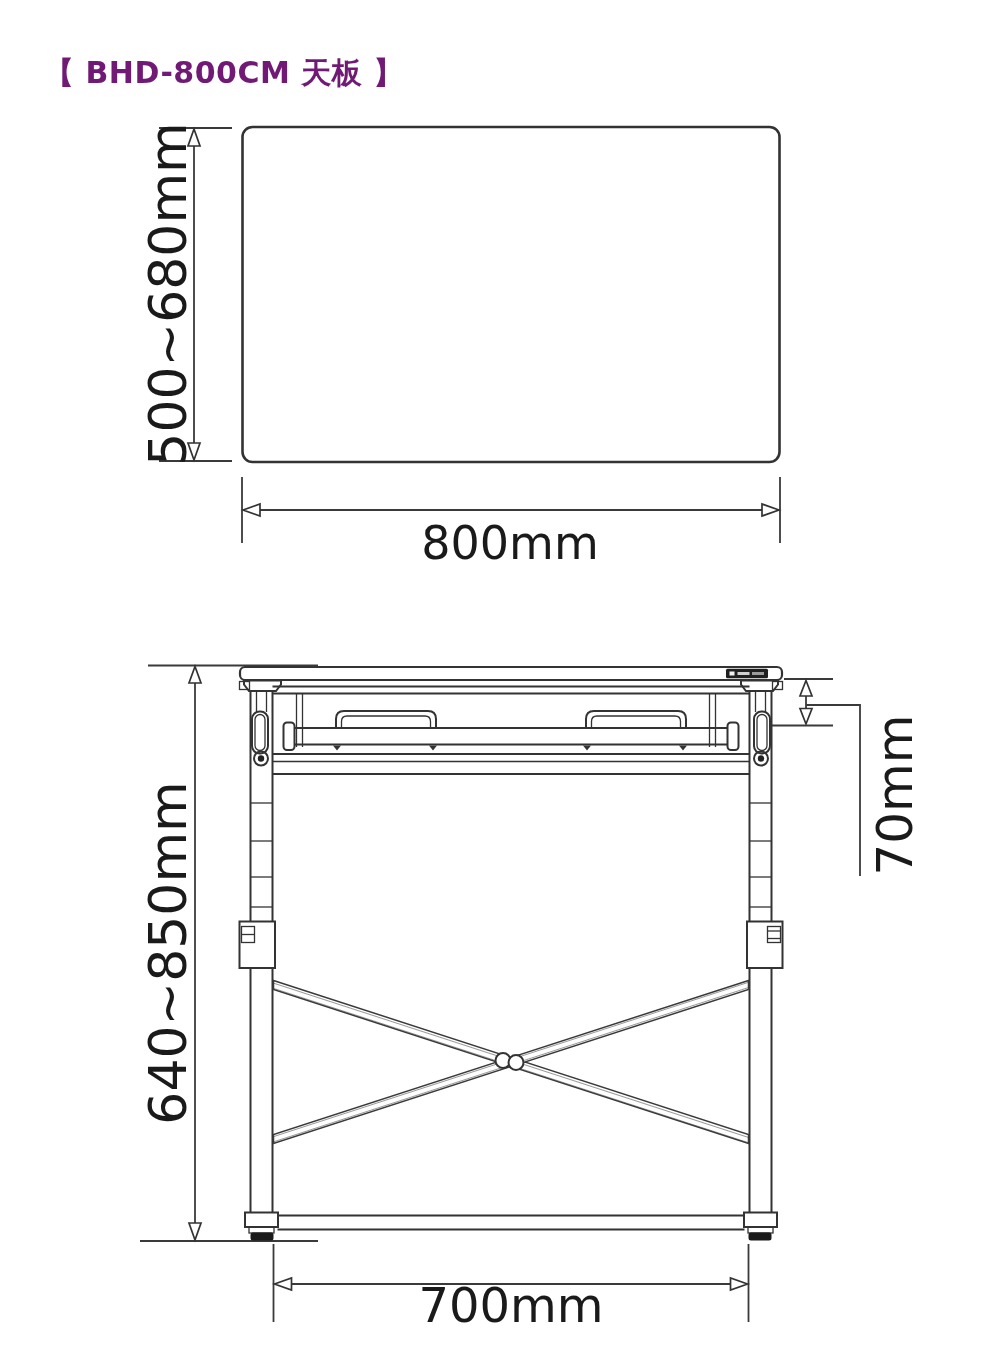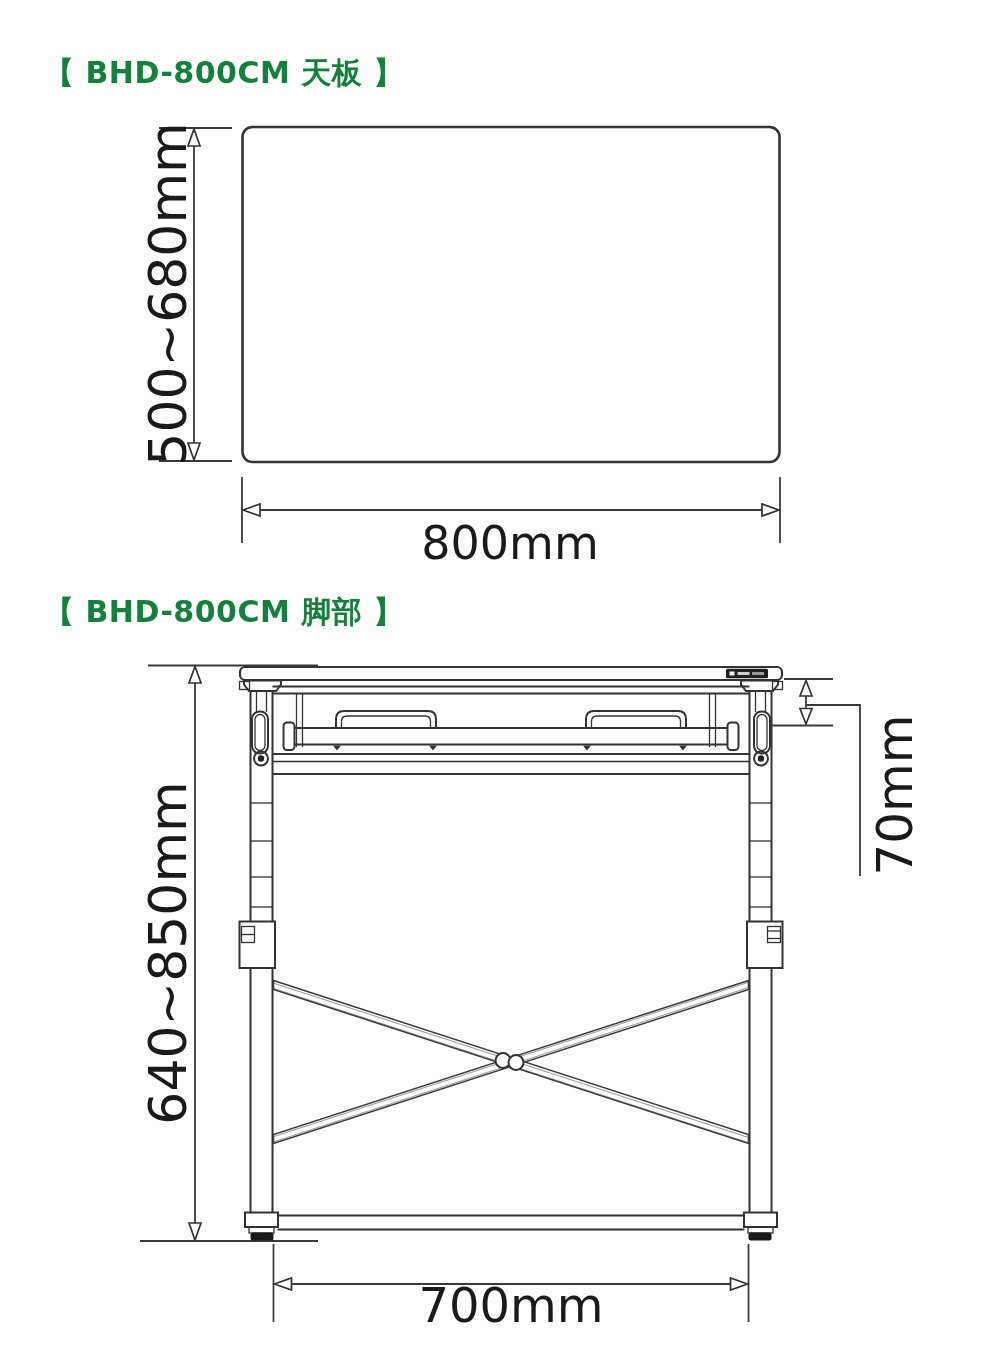--- a/index.html
+++ b/index.html
@@ -1,35 +1,34 @@
 <!DOCTYPE html>
 <html><head>
 <meta charset="utf-8">
 <style>
   html,body{margin:0;padding:0;background:#fff;}
   .canvas{position:relative;width:1000px;height:1350px;background:#ffffff;overflow:hidden;
           font-family:"DejaVu Sans","Liberation Sans",sans-serif;}
-  .sec-title{position:absolute;left:44px;font-size:30px;font-weight:bold;color:#15803d;
+  .sec-title{position:absolute;left:44px;font-size:30px;font-weight:bold;color:#701a75;
              letter-spacing:0.5px;white-space:nowrap;}
   #title-tenban{top:53px;}
   #title-kyakubu{top:592px;}
   svg{position:absolute;left:0;top:0;}
   svg text{font-family:"DejaVu Sans","Liberation Sans",sans-serif;fill:#1a1a1a;}
   .ln{stroke:#333;stroke-width:2;fill:none;}
   .thin{stroke:#333;stroke-width:1.3;fill:none;}
   .dim{stroke:#3a3a3a;stroke-width:1.8;fill:none;}
   .arrow{fill:#fff;stroke:#333;stroke-width:1.7;}
 </style>
 </head>
 <body>
 
 <div class="canvas">
 
   <div class="sec-title" id="title-tenban">【 BHD-800CM 天板 】</div>
-  <div class="sec-title" id="title-kyakubu">【 BHD-800CM 脚部 】</div>
 
   <svg width="1000" height="1350" viewBox="0 0 1000 1350">
     <defs>
       <pattern id="hatchA" width="5" height="5" patternUnits="userSpaceOnUse" patternTransform="rotate(108)">
         <rect width="5" height="5" fill="#ffffff"></rect>
         <line x1="0" y1="0" x2="0" y2="5" stroke="#777" stroke-width="1.5"></line>
       </pattern>
       <pattern id="hatchB" width="5" height="5" patternUnits="userSpaceOnUse" patternTransform="rotate(72)">
         <rect width="5" height="5" fill="#ffffff"></rect>
         <line x1="0" y1="0" x2="0" y2="5" stroke="#777" stroke-width="1.5"></line>

